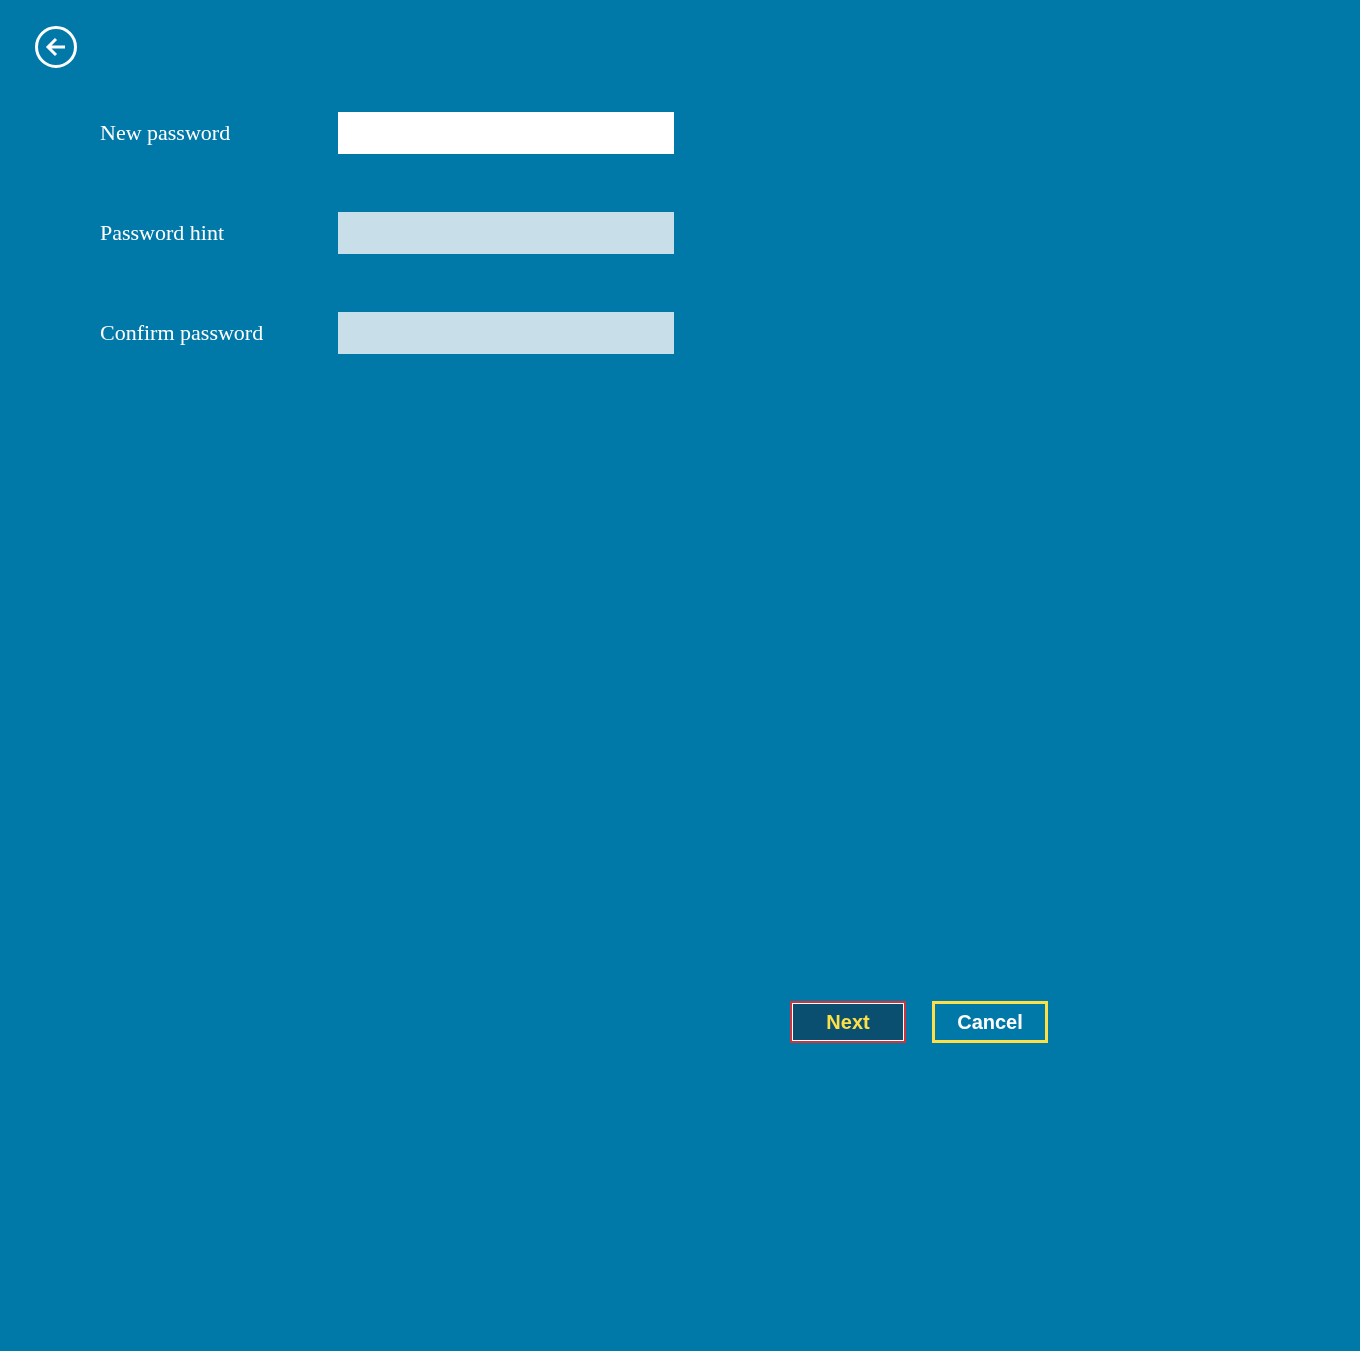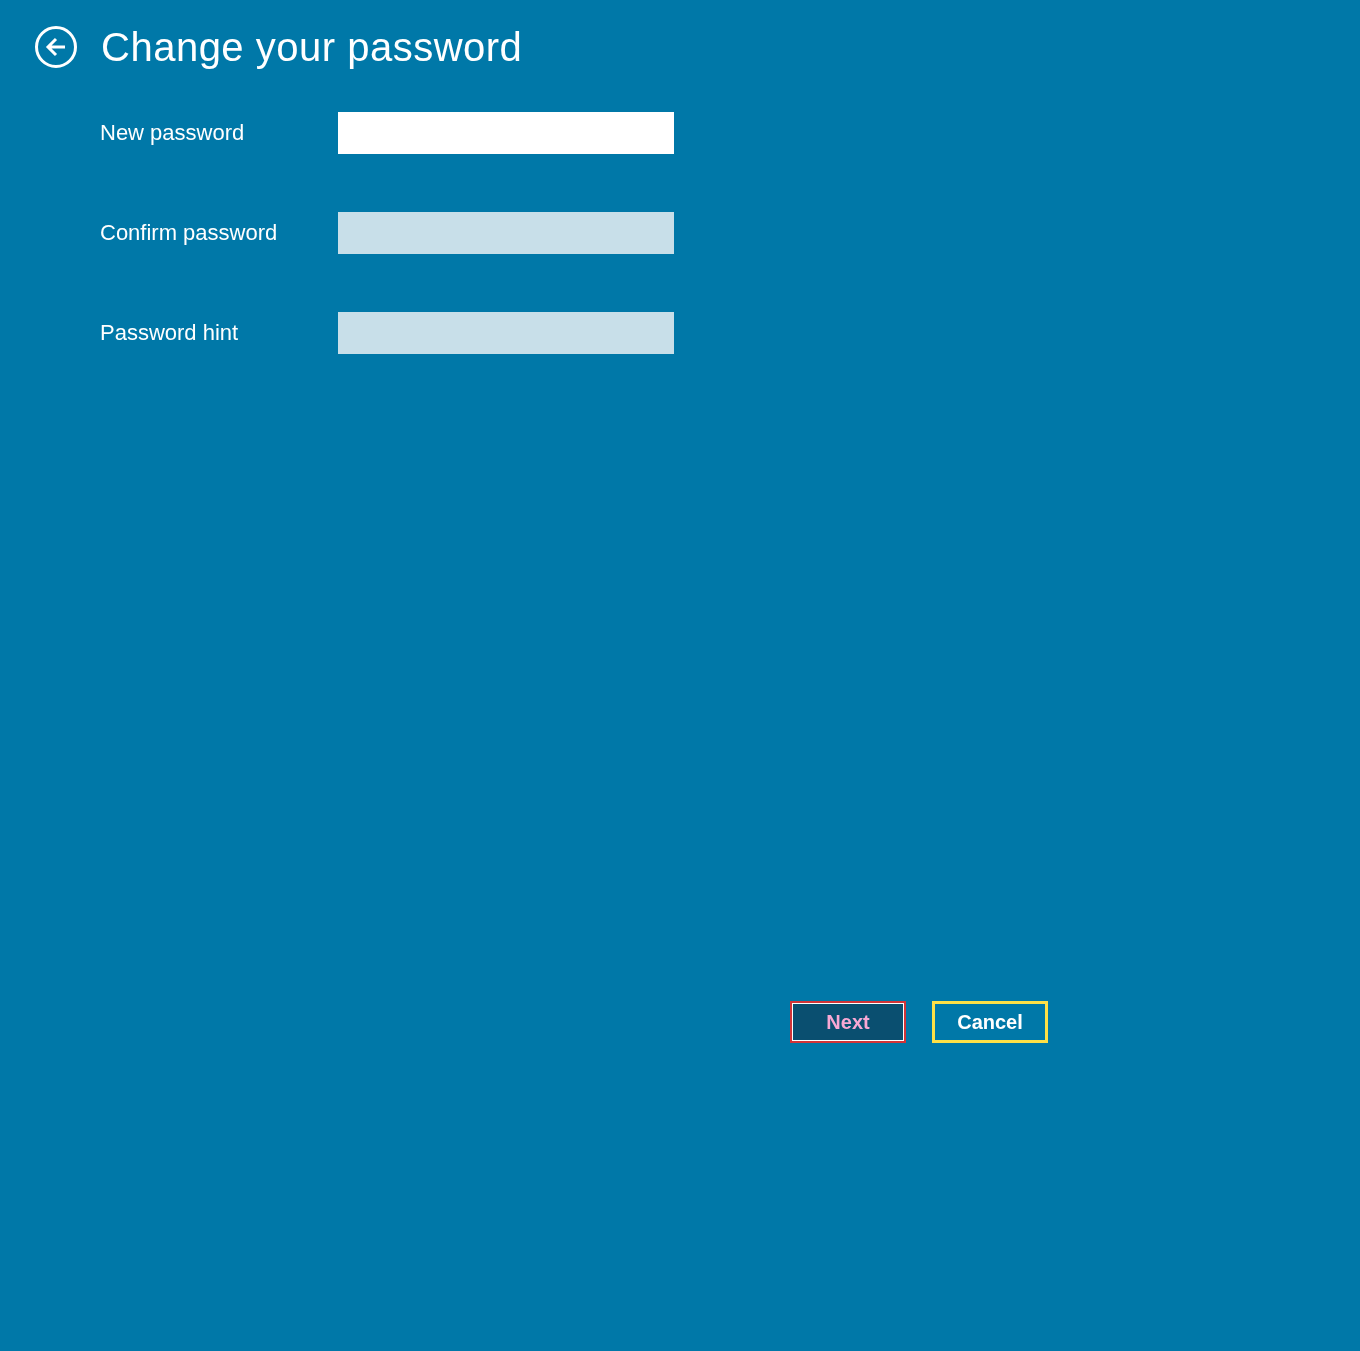--- a/index.html
+++ b/index.html
@@ -43,20 +43,21 @@
     .row {
       display: flex;
       align-items: center;
       margin-bottom: 58px;
     }
     .label {
       width: 238px;
       font-size: 22px;
       font-weight: 400;
       color: #ffffff;
+      font-family: Liberation Serif, serif;
     }
     .field {
       width: 336px;
       height: 42px;
       border: none;
       outline: none;
       font-size: 20px;
       padding: 0 10px;
       font-family: inherit;
     }
@@ -75,21 +76,21 @@
       font-size: 20px;
       font-weight: 600;
       font-family: inherit;
       cursor: pointer;
       display: flex;
       align-items: center;
       justify-content: center;
     }
     .btn.primary {
       background: #0a4f70;
-      color: #f9a8d4;
+      color: #fde047;
       border: 2px solid #d13438;
       outline: 1px solid #ffffff;
       outline-offset: -3px;
     }
     .btn.secondary {
       background: transparent;
       color: #ffffff;
       border: 3px solid #fde047;
     }
   </style>
@@ -97,34 +98,33 @@
 <body>
 
 <div class="header">
   <div class="back-btn">
     <span>
       <svg width="22" height="22" viewBox="0 0 22 22">
         <path d="M11 3 L3 11 L11 19 M3 11 L20 11" stroke="#ffffff" stroke-width="3" fill="none" stroke-linecap="butt" stroke-linejoin="miter"></path>
       </svg>
     </span>
   </div>
-  <h1 class="title">Change your password</h1>
 </div>
 
 <div class="form">
   <div class="row">
     <div class="label">New password</div>
     <input type="password" class="field active" value="" style="">
   </div>
   <div class="row">
+    <div class="label">Password hint</div>
+    <input type="text" class="field inactive" value="" style="">
+  </div>
+  <div class="row">
     <div class="label">Confirm password</div>
     <input type="password" class="field inactive" value="" style="">
-  </div>
-  <div class="row">
-    <div class="label">Password hint</div>
-    <input type="text" class="field inactive" value="" style="">
   </div>
 </div>
 
 <div class="footer">
   <button class="btn primary">Next</button>
   <button class="btn secondary">Cancel</button>
 </div>
 
 </body></html>

